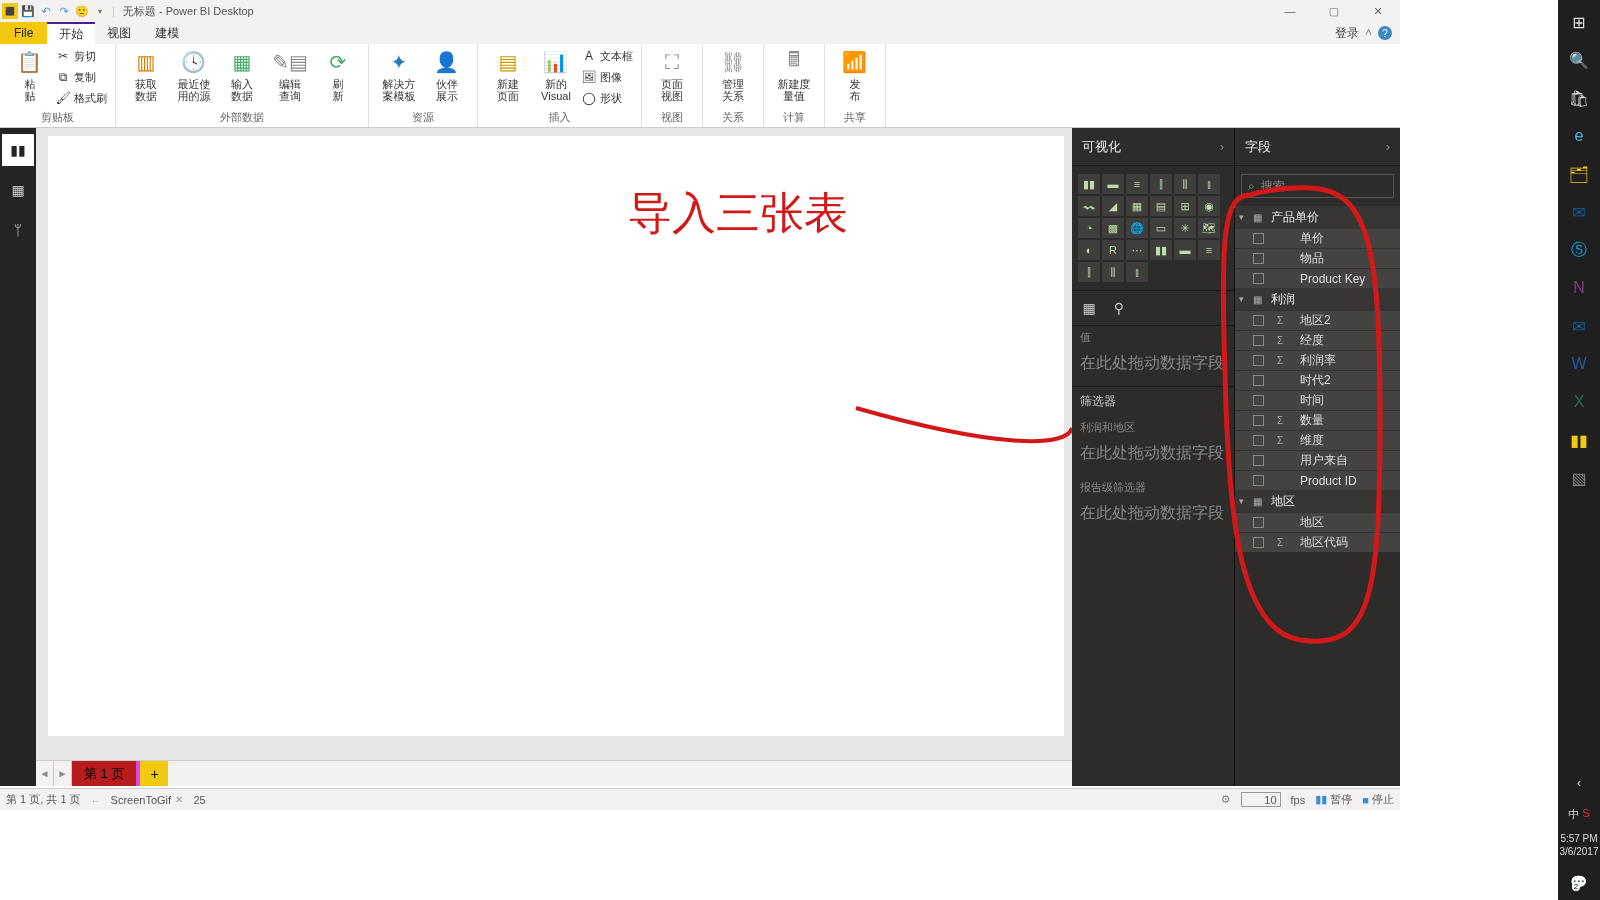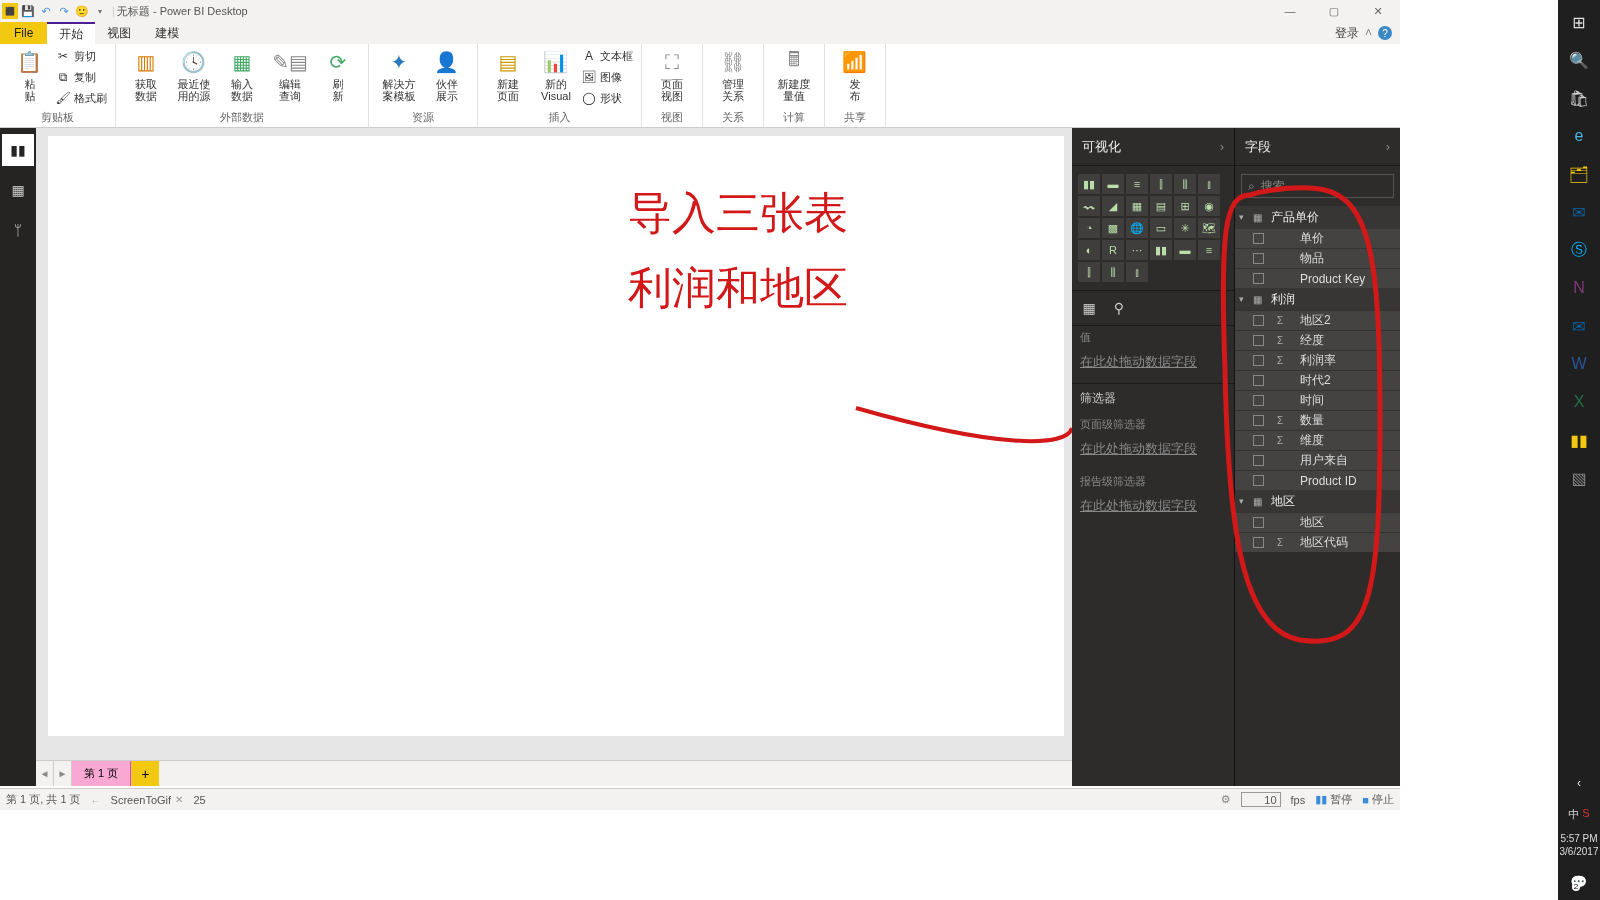--- a/index.html
+++ b/index.html
@@ -3,21 +3,21 @@
 <meta charset="utf-8">
 <style>
 * { margin: 0; padding: 0; box-sizing: border-box; font-family: "Segoe UI", "Microsoft YaHei", sans-serif; }
 body { background: #fff; width: 1600px; height: 900px; overflow: hidden; position: relative; }
 
 
 .titlebar { height: 22px; background: #f3f2f1; display: flex; align-items: center; font-size: 11px; color: #555; }
 .titlebar .qat { display: flex; align-items: center; padding-left: 2px; gap: 2px; }
 .titlebar .qat .icon { width: 16px; height: 16px; display: flex; align-items: center; justify-content: center; }
 .titlebar .app-icon { width: 16px; height: 16px; background: #f2c811; display:flex; align-items:center; justify-content:center; font-size:8px; color:#000; }
-.titlebar .title-text { }
+.titlebar .title-text { margin-left: 6px; }
 .titlebar .win-controls { margin-left: auto; display: flex; }
 .titlebar .win-controls div { width: 44px; height: 22px; display: flex; align-items: center; justify-content: center; color: #666; font-size: 11px; }
 
 
 .ribbon-tabs { height: 22px; background: #f3f2f1; display: flex; align-items: stretch; font-size: 12px; }
 .ribbon-tabs .file-tab { background: #f2c811; color: #222; padding: 0 14px; display: flex; align-items: center; }
 .ribbon-tabs .tab { padding: 0 12px; display: flex; align-items: center; color: #333; }
 .ribbon-tabs .tab.active { background: #fff; border-top: 2px solid #4c1d95; }
 .ribbon-tabs .right-area { margin-left: auto; display:flex; align-items:center; gap:6px; padding-right:8px; color:#444; }
 
@@ -49,37 +49,37 @@
 .viz-pane { width: 162px; background: #2d2c2b; color: #ddd; display: flex; flex-direction: column; }
 .fields-pane { width: 166px; background: #2d2c2b; color: #ddd; display: flex; flex-direction: column; border-left: 1px solid #111; }
 .pane-header { height: 38px; display: flex; align-items: center; padding: 0 10px; font-size: 13px; color: #eee; justify-content: space-between; border-bottom: 1px solid #1a1a1a; }
 .pane-header .chev { color:#888;}
 
 .viz-gallery { padding: 8px 6px; display: flex; flex-wrap: wrap; gap: 2px; }
 .viz-icon { width: 22px; height: 20px; background: #3f3e3d; display:flex; align-items:center; justify-content:center; font-size:11px; color:#bda;}
 .viz-tools { padding: 6px 6px; display:flex; gap:8px; border-top:1px solid #1a1a1a; border-bottom:1px solid #1a1a1a;}
 .viz-tools .t{ width:22px; height:22px; display:flex; align-items:center; justify-content:center; color:#ccc; font-size:14px;}
 .viz-section-label { font-size: 11px; color: #888; padding: 4px 8px; }
-.viz-drop { font-size: 13px; color: #888; padding: 4px 8px 12px; text-decoration: underline; }
+.viz-drop { font-size: 16px; color: #888; padding: 4px 8px 12px; }
 .viz-filter-header{ font-size:12px; color:#ccc; padding:6px 8px; border-top:1px solid #1a1a1a;}
 
 .search-box { margin: 8px 6px; height: 24px; border: 1px solid #555; display: flex; align-items: center; padding: 0 6px; gap:6px; color:#888; font-size:12px;}
 .field-tree { overflow:auto; flex:1;}
 .field-table { font-size: 12px; }
 .field-table .thdr { display: flex; align-items: center; height: 22px; padding: 0 4px; gap: 4px; background: #373635; color:#eee;}
 .field-table .fld { display: flex; align-items: center; height: 20px; padding: 0 4px 0 18px; gap: 13px; background: #444342; border-top:1px solid #333; color:#ddd;}
 .field-table .expand { width:10px; font-size:9px; color:#aaa;}
 .field-table .ticon{ width:14px; font-size:10px; color:#aaa;}
 .field-table .chk{ width:11px; height:11px; border:1px solid #888;}
 .field-table .sigma{ font-size:10px; color:#aaa; width:10px;}
 
 
 .page-footer { position:absolute; left:36px; right:0; bottom:108px; height:26px; background:#f3f2f1; border-top:1px solid #ccc; display:flex; align-items:stretch;}
 .page-footer .nav{ width:18px; display:flex; align-items:center; justify-content:center; color:#888; font-size:10px; border-right:1px solid #ccc;}
-.page-footer .ptab{ padding:0 12px; display:flex; align-items:center; font-size:11px; background:#f9a8d4; border-right:1px solid #d946ef;}
+.page-footer .ptab{ padding:0 12px; display:flex; align-items:center; font-size:13px; background:#b91c1c; border-right:4px solid #d946ef;}
 .page-footer .add{ width:28px; background:#f2c811; display:flex; align-items:center; justify-content:center; font-size:14px;}
 
 
 .statusbar { position:absolute; left:0; right:0; bottom:86px; height:22px; background:#f3f2f1; border-top:1px solid #ccc; display:flex; align-items:center; font-size:11px; color:#555; padding:0 6px; gap:10px;}
 .statusbar .spacer{flex:1;}
 .statusbar .fps-box{ border:1px solid #999; height:15px; width:40px; display:flex; align-items:center; justify-content:flex-end; padding:0 3px;}
 
 
 .win-taskbar { position: absolute; right: 0; top: 0; width: 42px; height: 900px; background: #1f1f1f; display: flex; flex-direction: column; align-items: center; padding-top: 4px; gap: 2px; }
 .win-taskbar .tb-icon { width: 38px; height: 36px; display:flex; align-items:center; justify-content:center; color:#ddd; font-size:16px;}
@@ -275,21 +275,20 @@
     <div class="leftrail">
       <div class="railbtn active">▮▮</div>
       <div class="railbtn">▦</div>
       <div class="railbtn">ᛘ</div>
     </div>
 
     <div class="canvas-area">
       <div class="canvas">
         <div class="annotation">
           <div>导入三张表</div>
-          <div>利润和地区</div>
         </div>
       </div>
       <svg class="annotation-svg" viewBox="0 0 1036 658">
         <path d="M 820 280 C 960 320, 1030 320, 1036 300" stroke="#d21818" stroke-width="4" fill="none"></path>
       </svg>
     </div>
 
     <div class="right-panes">
 
       <div class="viz-pane">
@@ -326,21 +325,21 @@
             <div class="viz-icon">⫼</div>
             <div class="viz-icon">⫾</div>
           </div>
         <div class="viz-tools">
           <div class="t">▦</div>
           <div class="t">⚲</div>
         </div>
         <div class="viz-section-label">值</div>
         <div class="viz-drop">在此处拖动数据字段</div>
         <div class="viz-filter-header">筛选器</div>
-        <div class="viz-section-label">页面级筛选器</div>
+        <div class="viz-section-label">利润和地区</div>
         <div class="viz-drop">在此处拖动数据字段</div>
         <div class="viz-section-label">报告级筛选器</div>
         <div class="viz-drop">在此处拖动数据字段</div>
       </div>
 
       <div class="fields-pane">
         <div class="pane-header">
           <span>字段</span>
           <span class="chev">›</span>
         </div>

